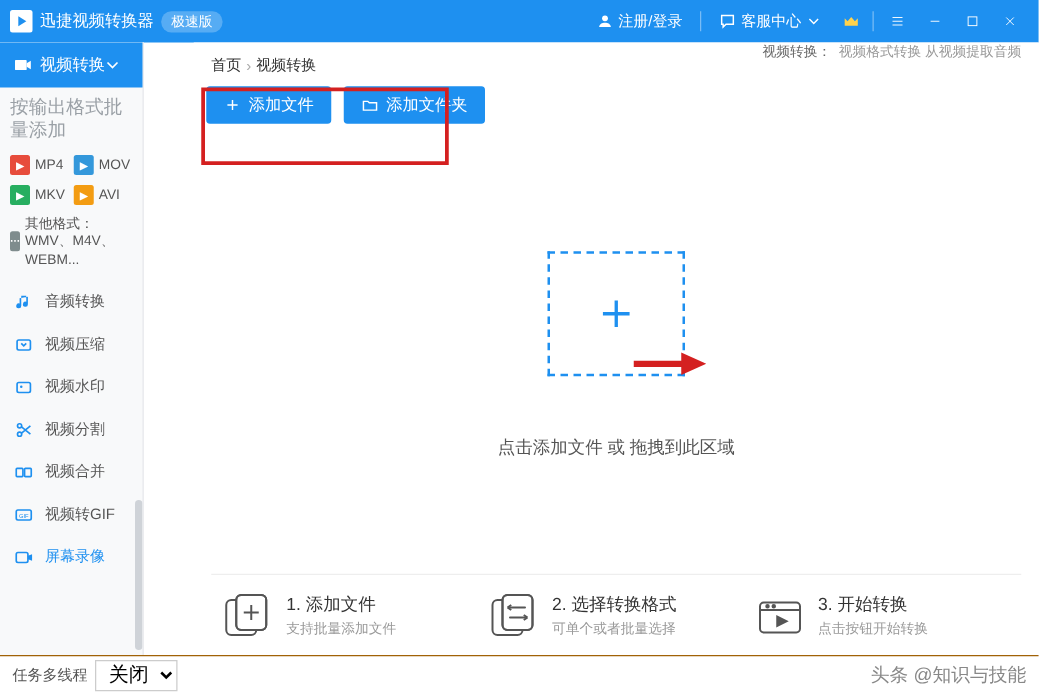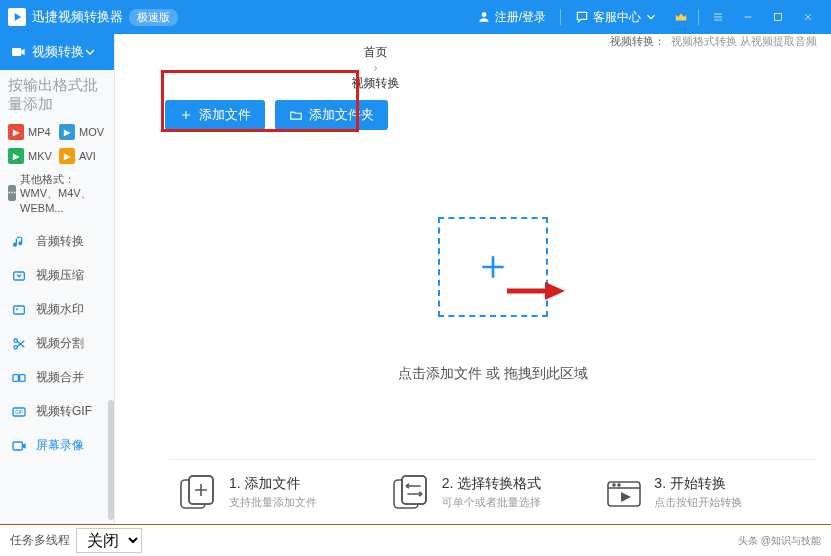--- a/index.html
+++ b/index.html
@@ -27,21 +27,21 @@
   .fmt .ficon { width: 16px; height: 16px; border-radius: 2px; margin-right: 4px; display: inline-flex; align-items: center; justify-content: center; color: #fff; font-size: 8px; font-weight: bold; }
   .fmt-wide { width: 100%; line-height: 1.3; }
   .side-item { display: flex; align-items: center; padding: 8px 10px; font-size: 12px; color: #555; cursor: pointer; }
   .side-item .sicon { width: 18px; height: 18px; margin-right: 8px; display: inline-flex; align-items: center; justify-content: center; }
   .side-item .sicon svg { width: 16px; height: 16px; }
   .side-item.active { color: #1e90f0; font-weight: 500; }
   .side-scroll { width: 6px; position: absolute; right: 0; top: 70px; bottom: 0; }
   .side-scroll-thumb { width: 6px; height: 120px; background: #cfd3d8; border-radius: 3px; position: absolute; top: 260px; }
 
   .main { flex: 1; display: flex; flex-direction: column; position: relative; background: #fff; }
-  .crumbs { padding: 10px 14px 4px 14px; font-size: 12px; color: #333; display: flex; align-items: center; flex-direction: column; }
+  .crumbs { padding: 10px 14px 4px 14px; font-size: 12px; color: #333; display: flex; align-items: center; }
   .crumbs a { color: #333; text-decoration: none; }
   .crumbs .csep { margin: 0 4px; color: #aaa; }
   .subhint { font-size: 11px; color: #999; padding: 0 14px 6px 14px; text-align: right; }
   .subhint b { color: #666; margin-right: 6px; font-weight: normal; }
 
   .action-row { display: flex; padding: 4px 10px 10px 10px; gap: 10px; }
   .btn { background: #1e90f0; color: #fff; border: none; display: inline-flex; align-items: center; justify-content: flex-start; height: 30px; padding: 0 14px; font-size: 13px; border-radius: 3px; cursor: pointer; }
   .btn svg { width: 14px; height: 14px; margin-right: 6px; fill: none; stroke: #fff; stroke-width: 2; }
   .red-box { position: absolute; border: 3px solid #d42020; pointer-events: none; }
 
@@ -55,21 +55,21 @@
 
   .steps { display: flex; border-top: 1px solid #eee; padding: 14px 10px 14px 10px; gap: 10px; margin: 0 14px; }
   .step { flex: 1; display: flex; align-items: center; }
   .step .sic { width: 40px; height: 36px; margin-right: 10px; }
   .step .sic svg { width: 40px; height: 36px; fill: none; stroke: #555; stroke-width: 1.6; }
   .step .st-title { font-size: 14px; color: #333; margin-bottom: 2px; }
   .step .st-sub { font-size: 11px; color: #999; }
 
   .footer { height: 32px; border-top: 1px solid #a16207; display: flex; align-items: center; padding: 0 10px; font-size: 12px; color: #555; background: #fff; }
   .footer select { margin-left: 6px; font-size: 16px; border: 1px solid #ccc; background: #fff; padding: 2px 6px; }
-  .footer .wmark { margin-left: auto; color: #888; font-size: 10px; }
+  .footer .wmark { margin-left: auto; color: #888; font-size: 15px; }
 
   .sidebar-wrap { position: relative; flex: 1; overflow: hidden; }
 </style>
 </head>
 <body>
 
 <div class="titlebar">
   <span class="logo">
     <svg viewBox="0 0 24 24">
         <polygon points="8,5 19,12 8,19" fill="#1e90f0"></polygon>

